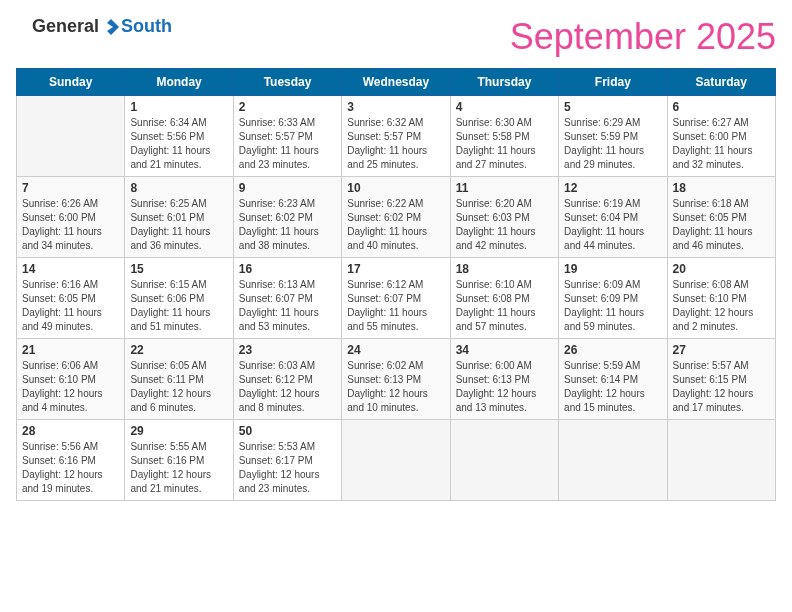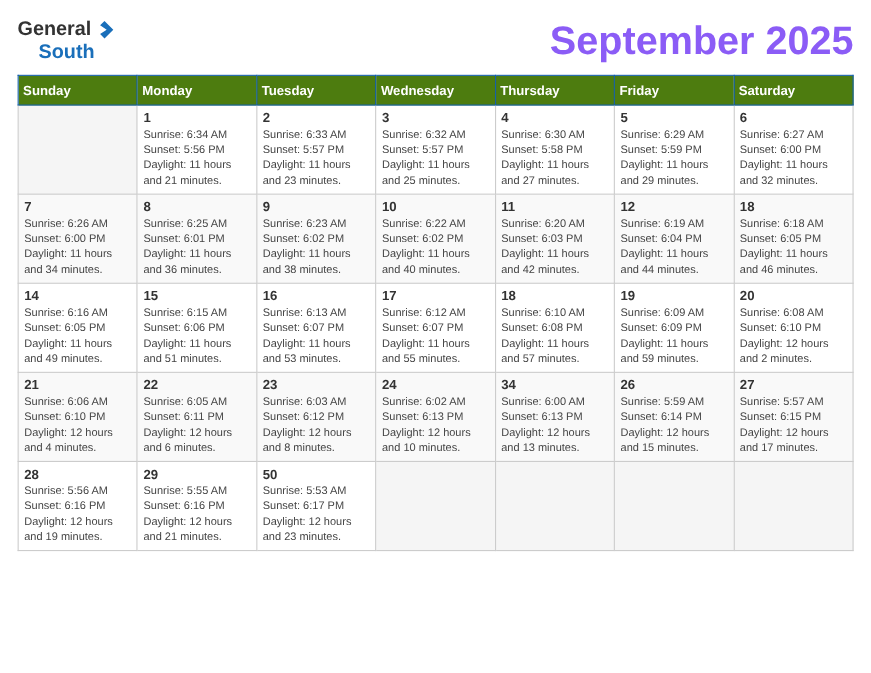--- a/index.html
+++ b/index.html
@@ -11,22 +11,23 @@
       padding: 16px;
     }
     .header {
       display: flex;
       align-items: flex-start;
       justify-content: space-between;
       margin-bottom: 10px;
     }
     .logo {
       display: flex;
-      flex-direction: column;
-      align-items: center;
+      flex-direction: row;
+      align-items: flex-end;
+      margin-left: 16px;
     }
     .logo-text {
       display: flex;
       align-items: center;
     }
     .logo-general {
       font-size: 18px;
       font-weight: bold;
       color: #333;
     }
@@ -38,39 +39,39 @@
     .logo-icon {
       width: 20px;
       height: 20px;
       margin-left: 2px;
     }
     .title-block {
       text-align: right;
     }
     .month-title {
       font-size: 36px;
-      color: #8b5cf6;
-      font-weight: bold;
+      color: #ec4899;
+      font-weight: normal;
     }
     .subtitle {
       font-size: 14px;
       color: #555;
     }
     .calendar {
       width: 100%;
       border-collapse: collapse;
       border: 1px solid #ccc;
     }
     .calendar th {
-      background-color: #4d7c0f;
+      background-color: #0369a1;
       color: #fff;
       font-size: 12px;
       font-weight: bold;
       padding: 6px 4px;
-      text-align: left;
+      text-align: center;
       border: 1px solid #1560a8;
     }
     .calendar td {
       vertical-align: top;
       border: 1px solid #ccc;
       padding: 4px 5px;
       width: 108px;
       min-height: 80px;
       font-size: 10.5px;
       color: #333;

